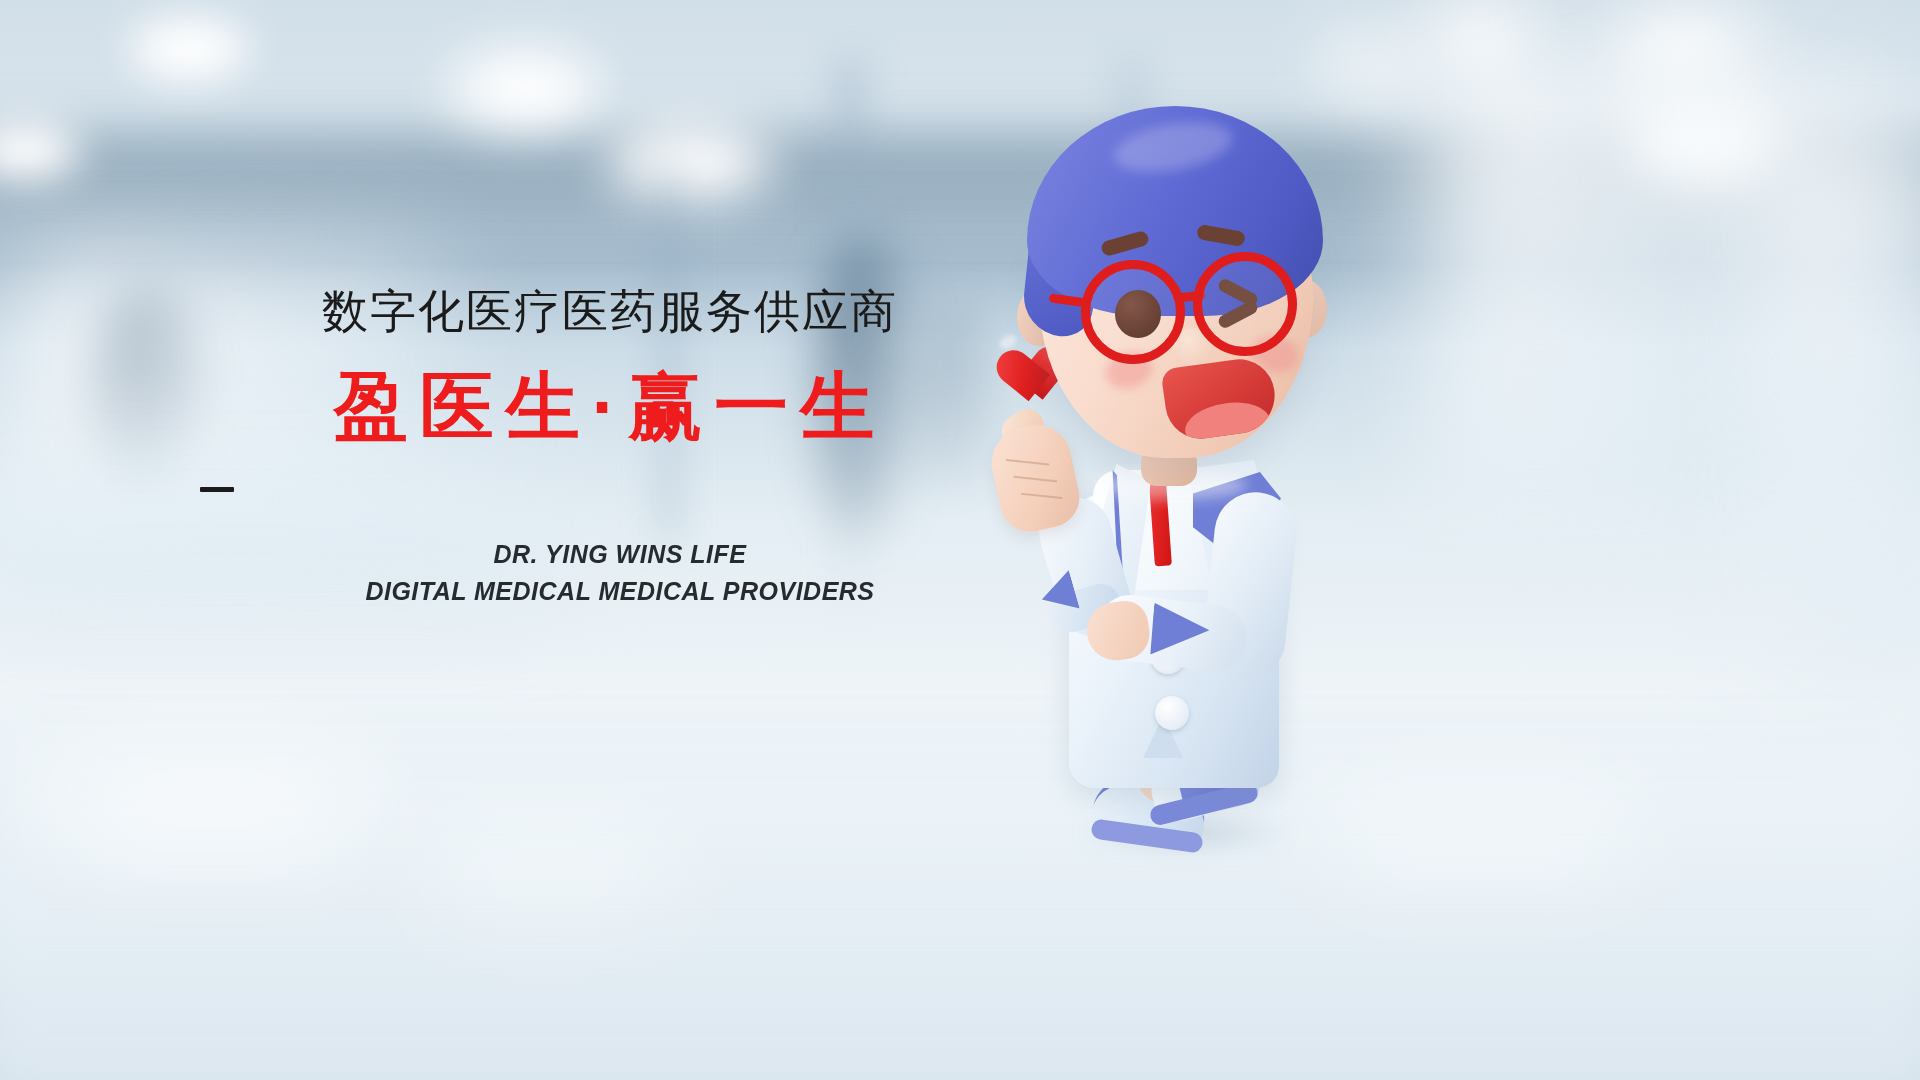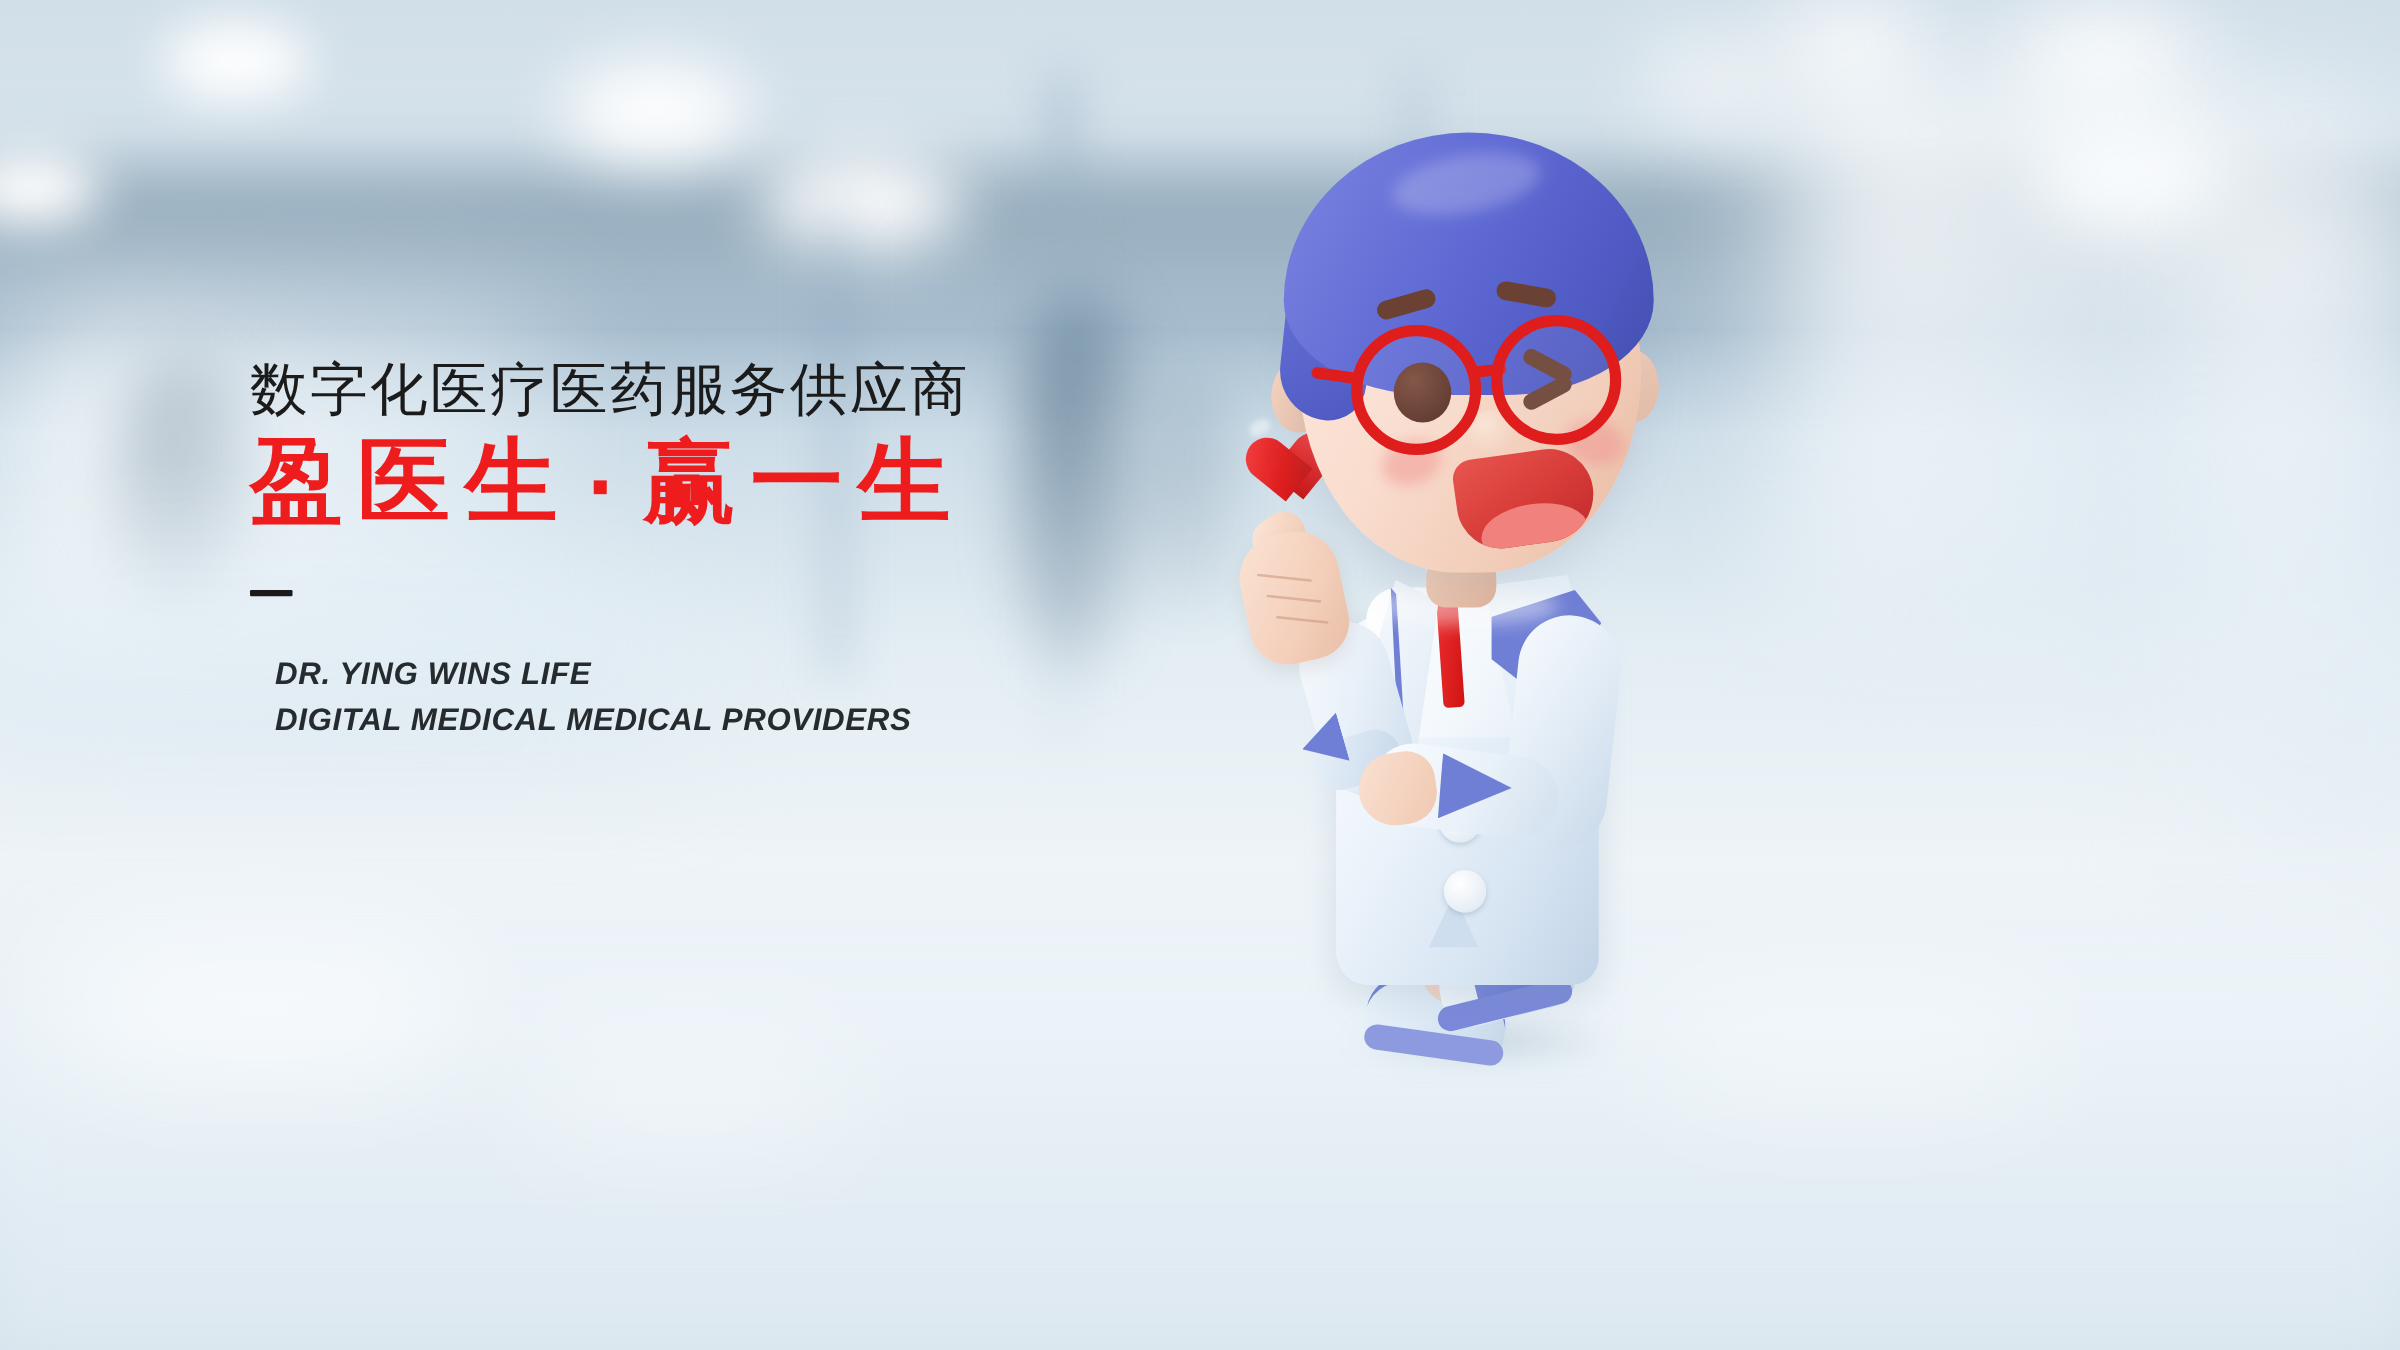--- a/index.html
+++ b/index.html
@@ -40,31 +40,31 @@
     filter:blur(22px);
   }
   .bg-floor{
     position:absolute;left:0;right:0;bottom:0;height:420px;
     background:linear-gradient(to bottom,rgba(235,243,248,0) 0%,rgba(238,245,250,.55) 35%,rgba(222,233,241,.85) 100%);
     filter:blur(18px);
   }
   .bg-vert{position:absolute;filter:blur(18px);}
 
   
-  .copy{position:absolute;left:200px;top:286px;width:820px;}
+  .copy{position:absolute;left:200px;top:286px;width:820px;text-align:center;}
   .subhead{
     font-size:46px;line-height:1.1;color:#1b1b1b;letter-spacing:2px;
     font-weight:400;white-space:nowrap;
     font-family:"DejaVu Sans","Liberation Sans",sans-serif;
   }
   .headline{
-    margin-top:16px;
+    margin-top:31px;
     font-size:74px;line-height:1.05;color:#ee1c1c;
     font-weight:700;letter-spacing:12px;white-space:nowrap;
-    font-family:Liberation Mono, monospace;
+    font-family:Liberation Sans, sans-serif;
   }
   .rule{
     margin-top:42px;width:34px;height:5px;background:#1b1b1b;border-radius:1px;
   }
   .en{
     margin-top:44px;font-style:italic;font-weight:600;
     font-size:25px;line-height:1.46;letter-spacing:.5px;color:#262b2e;
     white-space:nowrap;
     margin-left:20px;
   }

